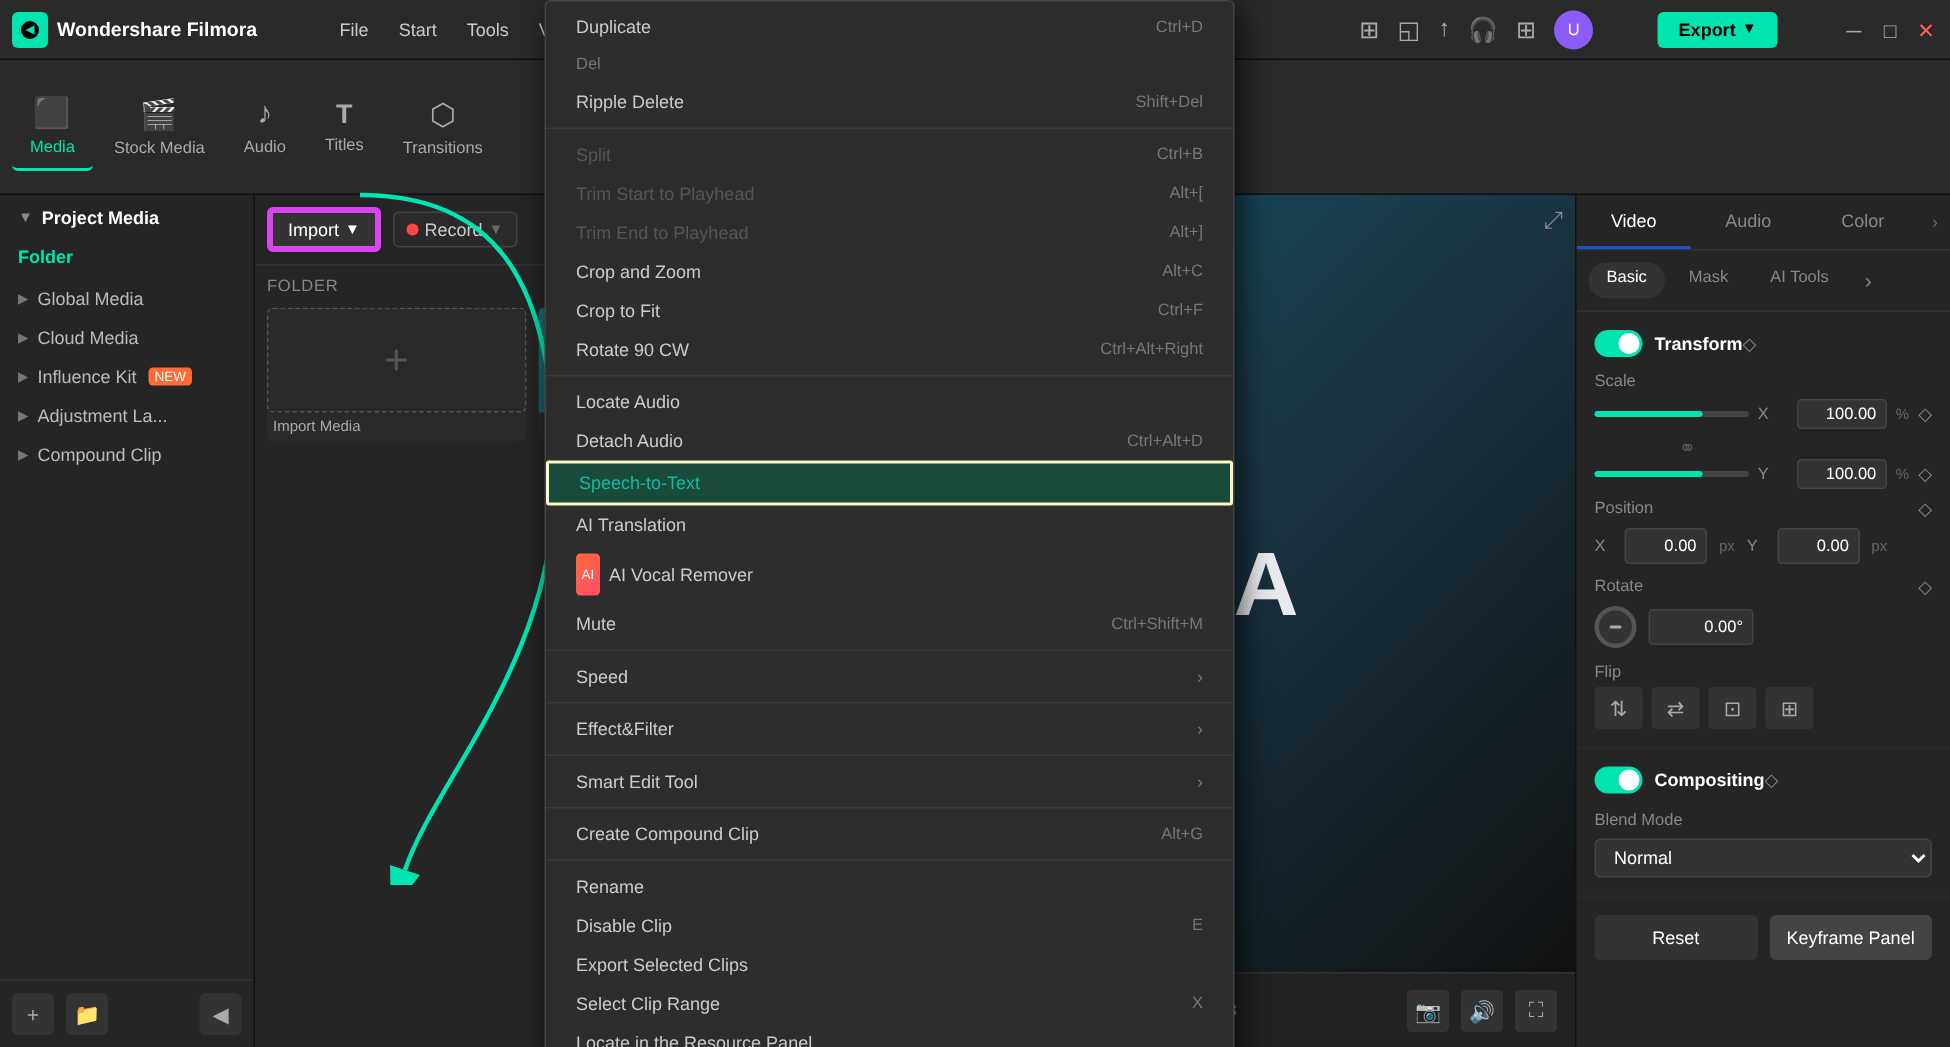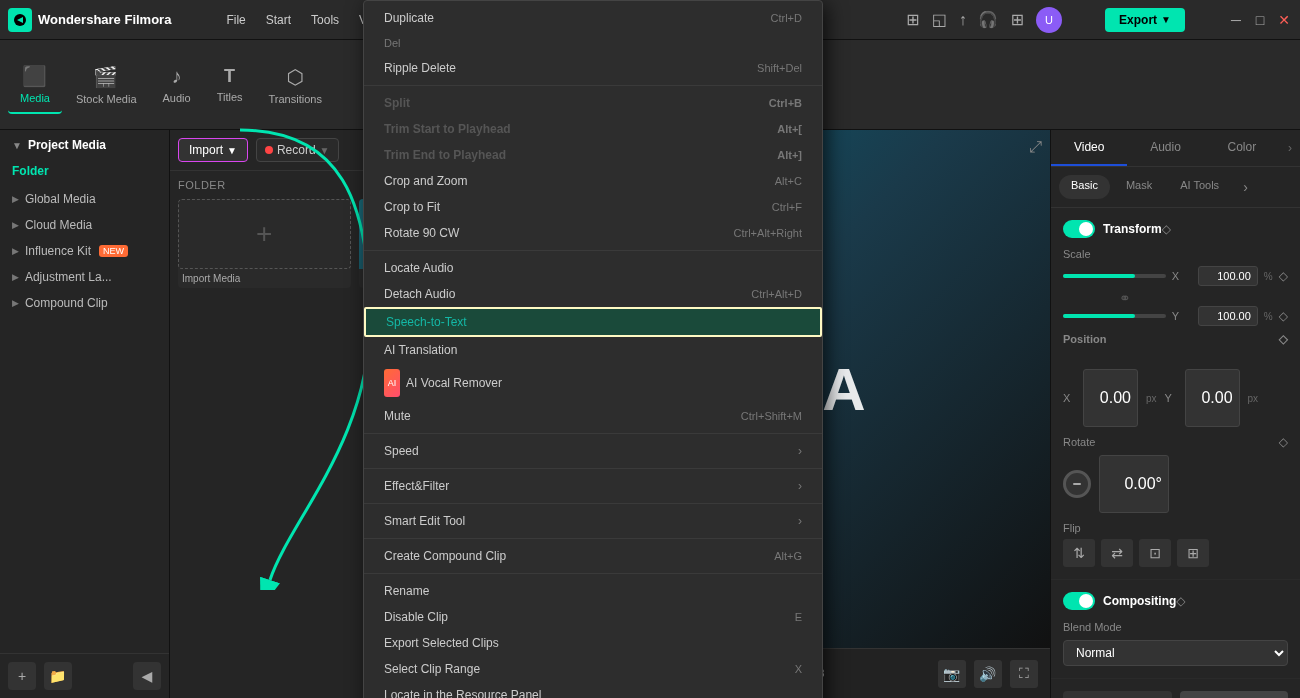--- a/index.html
+++ b/index.html
@@ -37,21 +37,21 @@
     #sidebar-header { padding: 8px 12px; display: flex; align-items: center; gap: 6px; font-size: 12px; font-weight: 600; color: #fff; }
     .sidebar-tree-item { padding: 6px 12px; display: flex; align-items: center; gap: 6px; cursor: pointer; font-size: 12px; color: #bbb; }
     .sidebar-tree-item .arrow { font-size: 9px; color: #777; }
     .folder-label { color: #00e5b0; font-size: 12px; font-weight: 600; padding: 4px 12px 8px 12px; }
     .sidebar-bottom { margin-top: auto; display: flex; gap: 8px; padding: 8px; border-top: 1px solid #333; }
     .sidebar-bottom-btn { width: 28px; height: 28px; background: #333; border-radius: 4px; display: flex; align-items: center; justify-content: center; cursor: pointer; color: #aaa; font-size: 14px; }
 
     
     #media-area { width: 370px; background: #252525; border-right: 1px solid #111; display: flex; flex-direction: column; }
     #media-toolbar { padding: 8px; display: flex; align-items: center; gap: 8px; border-bottom: 1px solid #333; }
-    .import-btn { background: #333; border: 1px solid #d946ef; color: #fff; padding: 4px 10px; border-radius: 4px; font-size: 12px; cursor: pointer; display: flex; align-items: center; gap: 4px; }
+    .import-btn { background: #333; border: 4px solid #d946ef; color: #fff; padding: 4px 10px; border-radius: 4px; font-size: 12px; cursor: pointer; display: flex; align-items: center; gap: 4px; }
     .record-dot { width: 8px; height: 8px; background: #ff4444; border-radius: 50%; }
     #media-content { flex: 1; padding: 8px; overflow: auto; }
     .folder-header { color: #888; font-size: 11px; text-transform: uppercase; margin-bottom: 8px; letter-spacing: 0.5px; }
     .media-grid { display: grid; grid-template-columns: 1fr 1fr; gap: 8px; }
     .media-item { background: #2a2a2a; border-radius: 4px; overflow: hidden; cursor: pointer; }
     .media-thumb { width: 100%; height: 70px; background: #333; display: flex; align-items: center; justify-content: center; }
     .media-thumb-add { background: #2a2a2a; border: 1px dashed #555; display: flex; align-items: center; justify-content: center; font-size: 24px; color: #666; width: 100%; height: 70px; border-radius: 4px; cursor: pointer; }
     .media-label { font-size: 10px; padding: 4px; color: #aaa; white-space: nowrap; overflow: hidden; text-overflow: ellipsis; }
 
     
@@ -78,21 +78,21 @@
     .toggle-switch { width: 32px; height: 18px; background: #00e5b0; border-radius: 9px; position: relative; cursor: pointer; }
     .toggle-switch::after { content: ''; position: absolute; width: 14px; height: 14px; background: #fff; border-radius: 50%; top: 2px; right: 2px; }
     .diamond-icon { color: #888; font-size: 12px; cursor: pointer; }
     .prop-label { color: #888; font-size: 11px; width: 20px; }
     .prop-input { background: #333; border: 1px solid #444; color: #fff; padding: 3px 6px; border-radius: 3px; font-size: 11px; width: 60px; text-align: right; }
     .prop-unit { color: #666; font-size: 10px; }
     .prop-link { color: #555; font-size: 14px; }
     .section-title-row { display: flex; align-items: center; justify-content: space-between; }
     .coord-row { display: flex; align-items: center; gap: 8px; }
     .coord-label { color: #888; font-size: 11px; width: 12px; }
-    .px-input { background: #333; border: 1px solid #444; color: #fff; padding: 19px 6px; border-radius: 3px; font-size: 16px; width: 55px; text-align: right; }
+    .px-input { background: #333; border: 1px solid #444; color: #fff; padding: 5px 6px; border-radius: 3px; font-size: 11px; width: 55px; text-align: right; }
     .px-unit { color: #666; font-size: 10px; }
     .flip-btns { display: flex; gap: 6px; }
     .flip-btn { width: 32px; height: 28px; background: #333; border-radius: 3px; display: flex; align-items: center; justify-content: center; cursor: pointer; color: #aaa; font-size: 14px; }
     .blend-select { width: 100%; background: #333; border: 1px solid #444; color: #fff; padding: 4px 8px; border-radius: 4px; font-size: 12px; cursor: pointer; }
     .reset-btn { flex: 1; background: #333; border: none; color: #fff; padding: 8px; border-radius: 4px; cursor: pointer; font-size: 12px; }
     .keyframe-btn { flex: 1; background: #444; border: none; color: #fff; padding: 8px; border-radius: 4px; cursor: pointer; font-size: 12px; }
     .panel-footer { display: flex; gap: 8px; padding: 12px; }
 
     
     #context-menu {
@@ -109,21 +109,21 @@
     }
     .ctx-item {
       display: flex;
       align-items: center;
       padding: 6px 20px;
       cursor: pointer;
       color: #ccc;
       font-size: 12px;
       justify-content: space-between;
     }
-    .ctx-item.disabled { color: #555; cursor: default; font-weight: bold; }
+    .ctx-item.disabled { color: #555; cursor: default; }
     .ctx-item.highlighted { background: #1a4a3a; color: #14b8a6; border: 2px solid #fef9c3; border-radius: 2px; }
     .ctx-separator { height: 1px; background: #3a3a3a; margin: 4px 0; }
     .ctx-label { flex: 1; }
     .ctx-shortcut { color: #777; font-size: 11px; }
     .ctx-arrow { color: #777; font-size: 12px; }
     .ctx-badge { width: 16px; height: 28px; background: #ff6b35; border-radius: 3px; display: flex; align-items: center; justify-content: center; font-size: 9px; color: #fff; margin-right: 6px; }
     .ctx-ai-badge { background: linear-gradient(135deg, #ff6b35, #ff4d6d); }
 
     
     #arrow-overlay {
@@ -336,21 +336,21 @@
           <div style="width:50px;height:4px;background:#444;border-radius:2px;flex:1;position:relative;">
             <div style="position:absolute;left:0;top:0;height:100%;width:70%;background:#00e5b0;border-radius:2px;"></div>
           </div>
           <span class="prop-label">Y</span>
           <input class="prop-input" value="100.00" style="">
           <span class="prop-unit">%</span>
           <span class="diamond-icon">◇</span>
         </div>
       </div>
 
-      <div class="section-title-row" style="margin-bottom:23px;display:flex;justify-content:space-between;align-items:center;font-weight:bold;">
+      <div class="section-title-row" style="margin-bottom:6px;display:flex;justify-content:space-between;align-items:center;">
         <span style="color:#888;font-size:11px;">Position</span>
         <span class="diamond-icon">◇</span>
       </div>
       <div class="coord-row" style="margin-bottom:8px;">
         <span class="coord-label">X</span>
         <input class="px-input" value="0.00" style="">
         <span class="px-unit">px</span>
         <span class="coord-label">Y</span>
         <input class="px-input" value="0.00" style="">
         <span class="px-unit">px</span>

